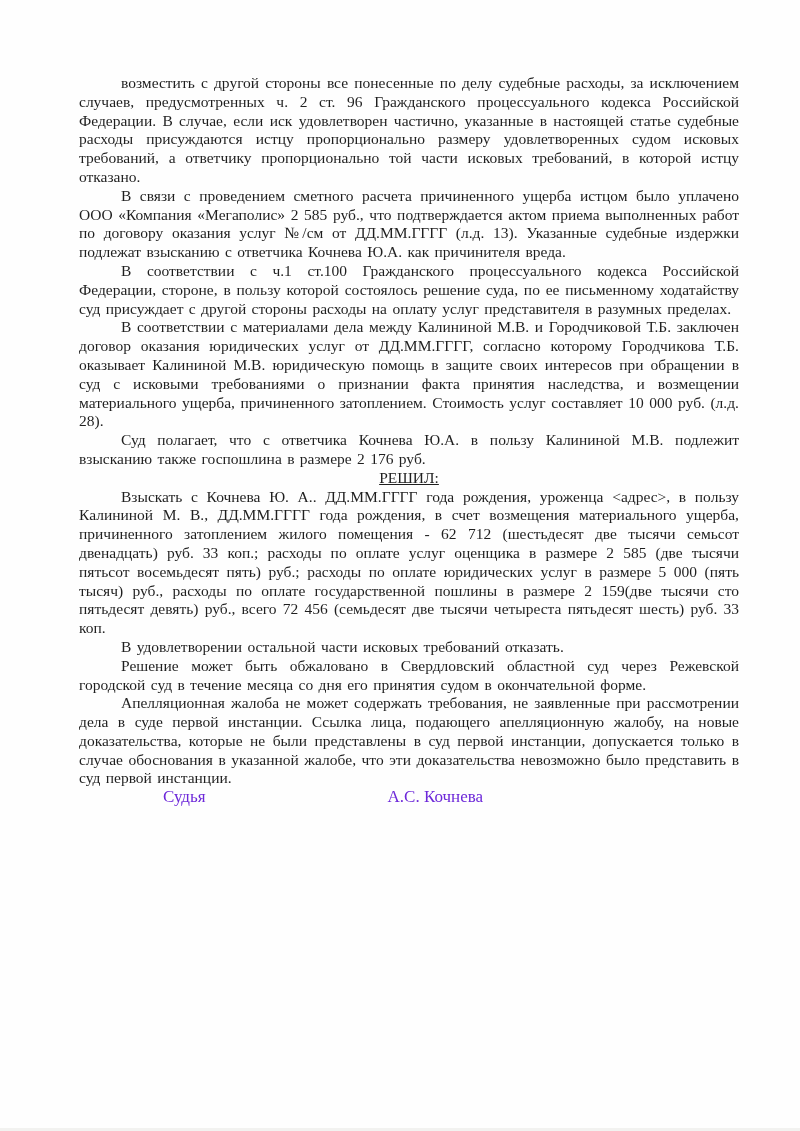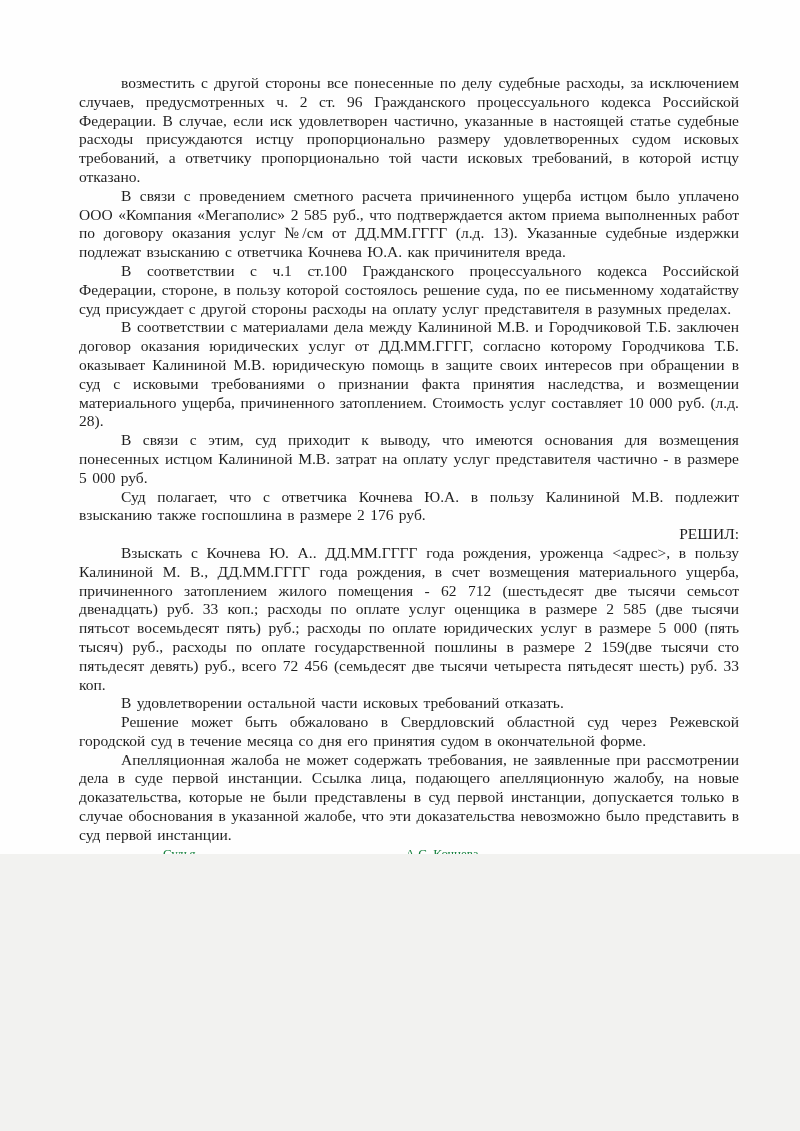--- a/index.html
+++ b/index.html
@@ -8,65 +8,64 @@
   }
   body {
     width: 800px;
     height: 1131px;
     background: #f2f2f0;
     font-family: "Liberation Serif", "DejaVu Serif", serif;
   }
   .page {
     position: relative;
     width: 800px;
-    height: 854px;
+    height: 1128px;
     background: #fefefe;
     box-sizing: border-box;
     padding: 74px 61px 0 79px;
     color: #1f1f1f;
     overflow: hidden;
   }
   .doc-body p {
     margin: 0;
     font-size: 15.5px;
     line-height: 18.8px;
     text-align: justify;
     text-indent: 42px;
     word-spacing: 1.5px;
     color: #1f1f1f;
   }
   .doc-body p.centered {
-    text-align: right;
+    text-align: center;
     text-indent: 0;
     word-spacing: normal;
+    text-decoration: underline;
   }
   .sig {
     display: flex;
-    font-size: 13px;
+    font-size: 17px;
     line-height: 18.8px;
-    color: #15803d;
-    gap: 28px;
+    color: #6d28d9;
   }
   .sig .sig-label {
     margin-left: 84px;
   }
   .sig .sig-name {
     margin-left: 182px;
   }
 </style>
 </head>
 <body>
 
 <div class="page">
   <div class="doc-body" id="doc-body">
       <p class="">возместить с другой стороны все понесенные по делу судебные расходы, за исключением случаев, предусмотренных ч. 2 ст. 96 Гражданского процессуального кодекса Российской Федерации. В случае, если иск удовлетворен частично, указанные в настоящей статье судебные расходы присуждаются истцу пропорционально размеру удовлетворенных судом исковых требований, а ответчику пропорционально той части исковых требований, в которой истцу отказано.</p>
       <p class="">В связи с проведением сметного расчета причиненного ущерба истцом было уплачено ООО «Компания «Мегаполис» 2 585 руб., что подтверждается актом приема выполненных работ по договору оказания услуг №/см от ДД.ММ.ГГГГ (л.д. 13). Указанные судебные издержки подлежат взысканию с ответчика Кочнева Ю.А. как причинителя вреда.</p>
       <p class="">В соответствии с ч.1 ст.100 Гражданского процессуального кодекса Российской Федерации, стороне, в пользу которой состоялось решение суда, по ее письменному ходатайству суд присуждает с другой стороны расходы на оплату услуг представителя в разумных пределах.</p>
       <p class="">В соответствии с материалами дела между Калининой М.В. и Городчиковой Т.Б. заключен договор оказания юридических услуг от ДД.ММ.ГГГГ, согласно которому Городчикова Т.Б. оказывает Калининой М.В. юридическую помощь в защите своих интересов при обращении в суд с исковыми требованиями о признании факта принятия наследства, и возмещении материального ущерба, причиненного затоплением. Стоимость услуг составляет 10 000 руб. (л.д. 28).</p>
-      <p class="">В связи с этим, суд приходит к выводу, что имеются основания для возмещения понесенных истцом Калининой М.В. затрат на оплату услуг представителя частично - в размере 5 000 руб.</p>
       <p class="">Суд полагает, что с ответчика Кочнева Ю.А. в пользу Калининой М.В. подлежит взысканию также госпошлина в размере 2 176 руб.</p>
       <p class="centered">РЕШИЛ:</p>
       <p class="">Взыскать с Кочнева Ю. А.. ДД.ММ.ГГГГ года рождения, уроженца &lt;адрес&gt;, в пользу Калининой М. В., ДД.ММ.ГГГГ года рождения, в счет возмещения материального ущерба, причиненного затоплением жилого помещения - 62 712 (шестьдесят две тысячи семьсот двенадцать) руб. 33 коп.; расходы по оплате услуг оценщика в размере 2 585 (две тысячи пятьсот восемьдесят пять) руб.; расходы по оплате юридических услуг в размере 5 000 (пять тысяч) руб., расходы по оплате государственной пошлины в размере 2 159(две тысячи сто пятьдесят девять) руб., всего 72 456 (семьдесят две тысячи четыреста пятьдесят шесть) руб. 33 коп.</p>
       <p class="">В удовлетворении остальной части исковых требований отказать.</p>
       <p class="">Решение может быть обжаловано в Свердловский областной суд через Режевской городской суд в течение месяца со дня его принятия судом в окончательной форме.</p>
       <p class="">Апелляционная жалоба не может содержать требования, не заявленные при рассмотрении дела в суде первой инстанции. Ссылка лица, подающего апелляционную жалобу, на новые доказательства, которые не были представлены в суд первой инстанции, допускается только в случае обоснования в указанной жалобе, что эти доказательства невозможно было представить в суд первой инстанции.</p>
     </div>
   <div class="sig">
     <span class="sig-label">Судья</span>
     <span class="sig-name">А.С. Кочнева</span>

